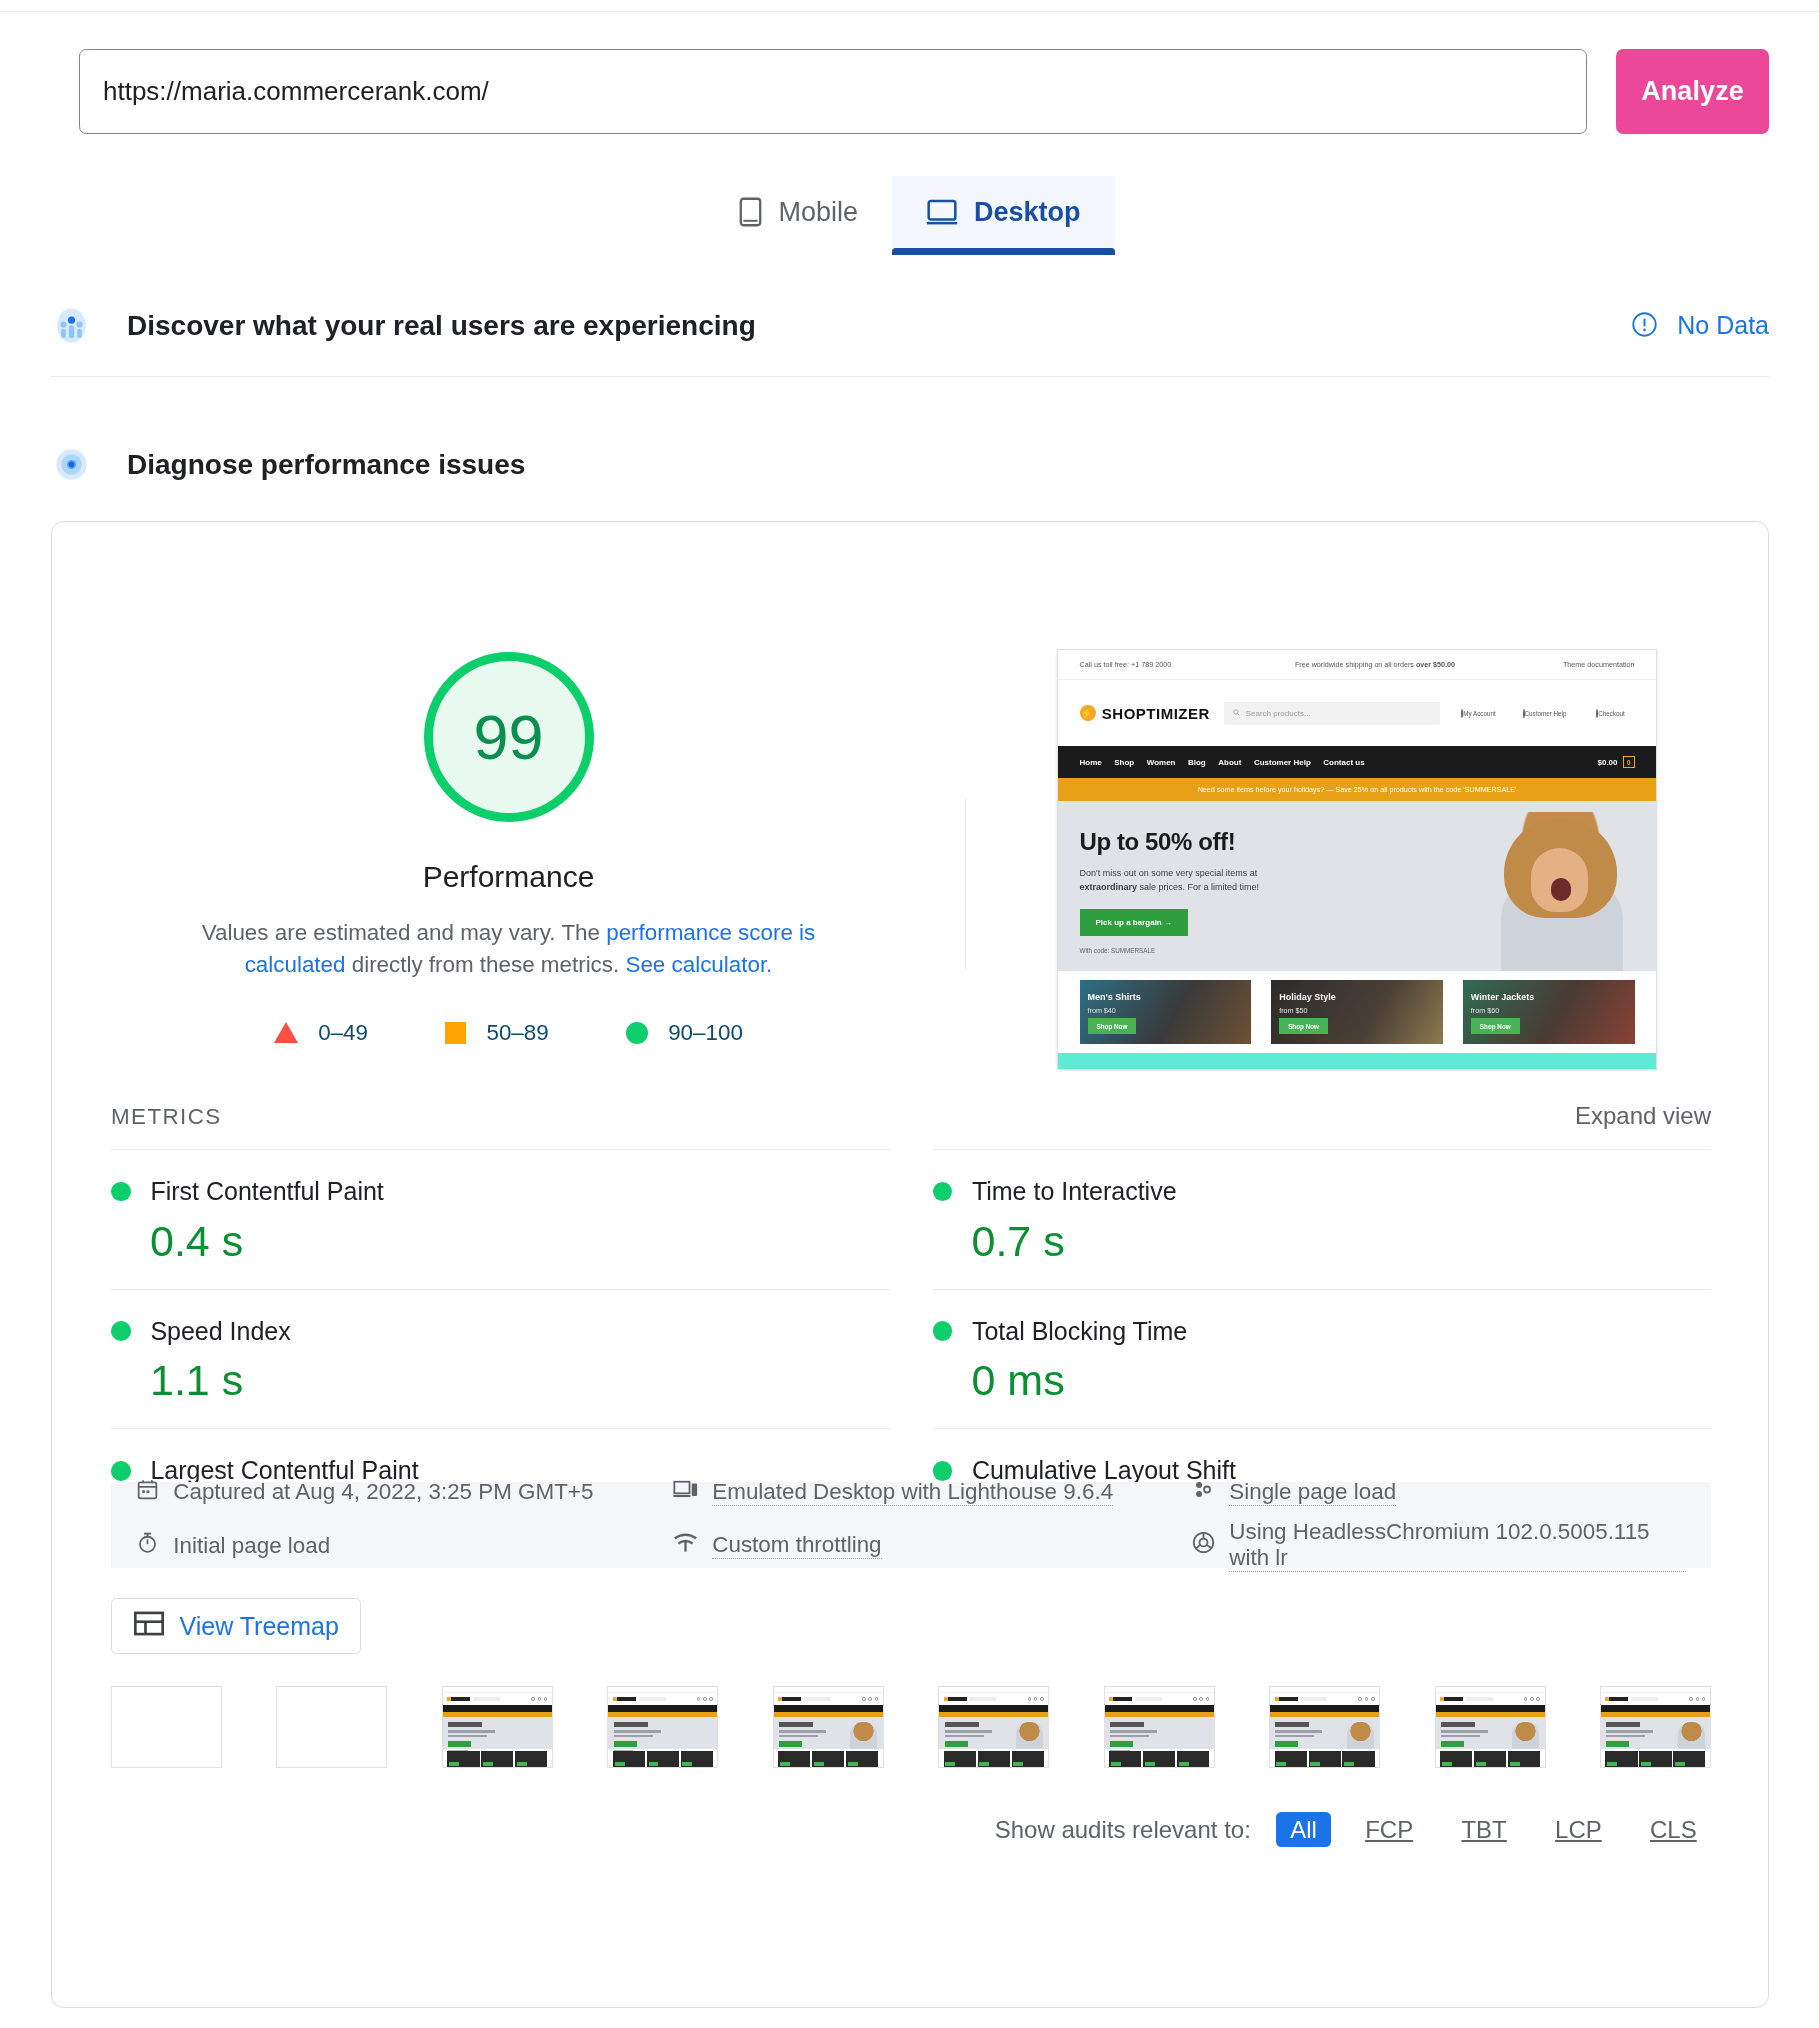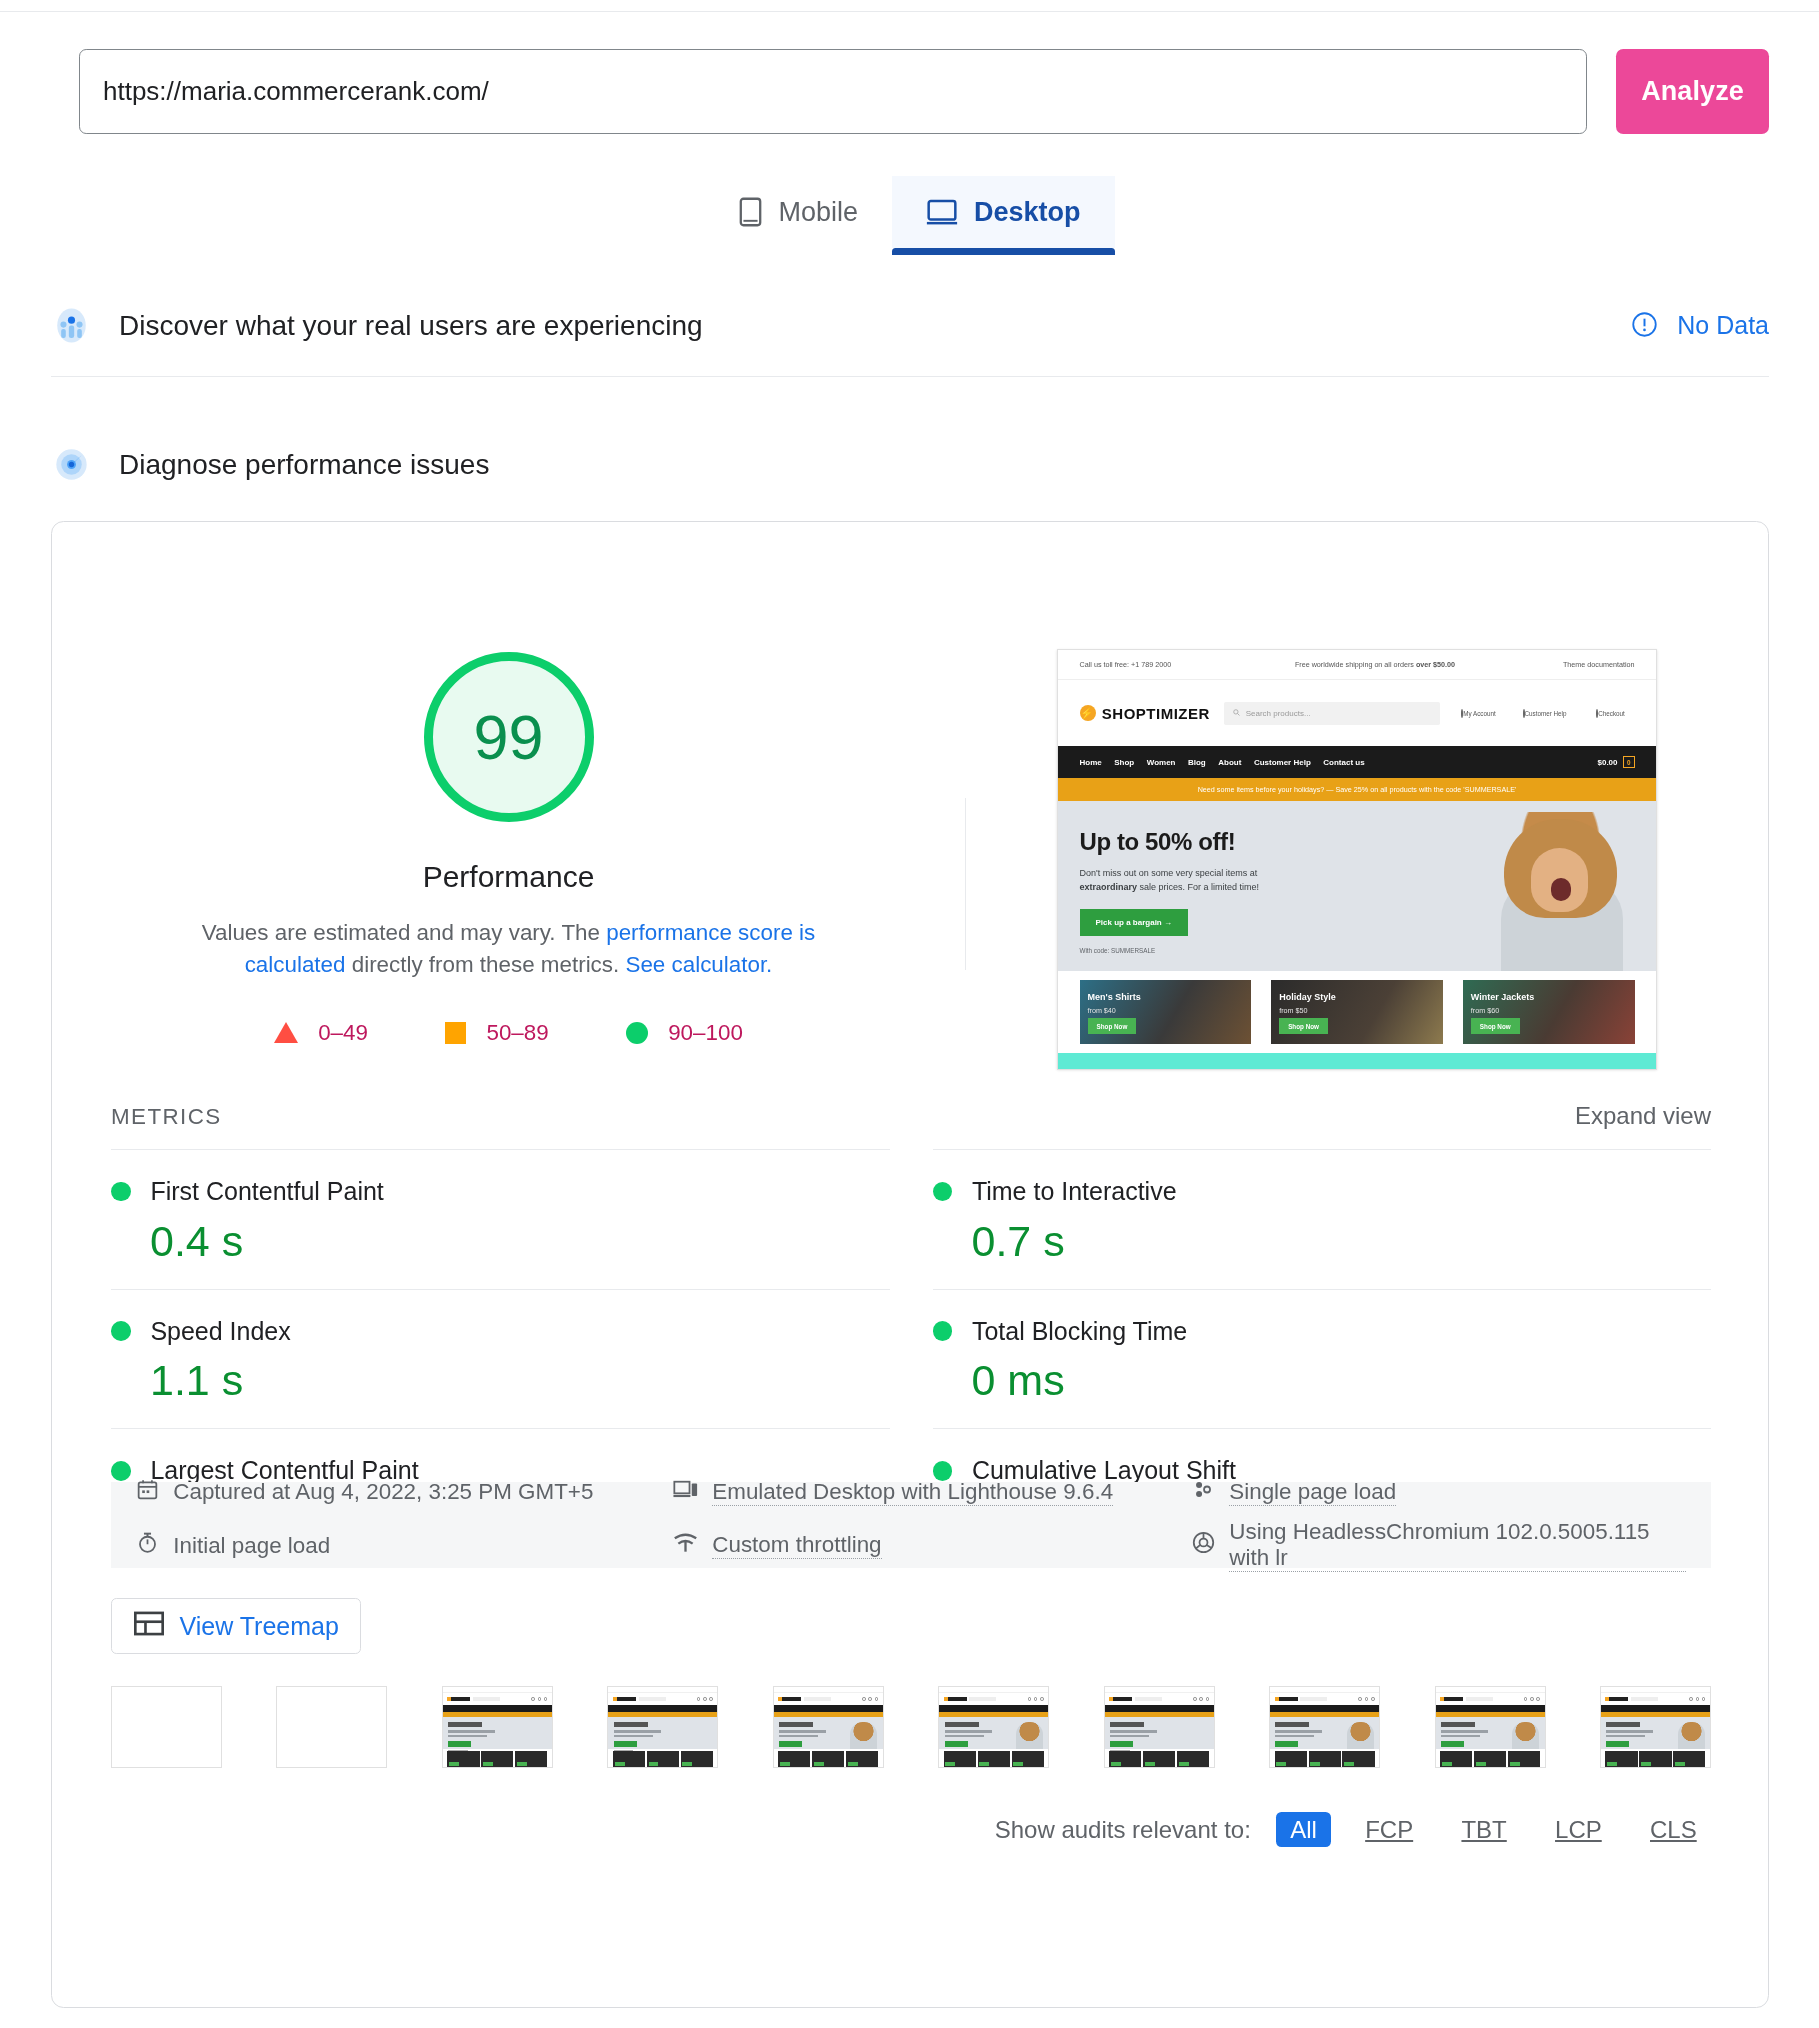--- a/index.html
+++ b/index.html
@@ -78,23 +78,23 @@
   
   .section-head {
     position: absolute; left: 51px; width: 1718px;
     display: flex; align-items: center;
   }
   .section-head .badge {
     width: 41px; height: 41px; flex: 0 0 41px;
     display: flex; align-items: center; justify-content: center;
   }
   .section-head .title {
-    margin-left: 27px;
+    margin-left: 35px;
     font-size: 28px;
-    font-weight: 400;
+    font-weight: 700;
     color: #202124;
     text-align: center;
   }
   .section-head .right {
     margin-left: auto; display: flex; align-items: center; gap: 19.7px;
   }
   .nodata-text { font-size: 25px; color: #1a73e8; cursor: pointer; }
 
   .hr {
     position: absolute; left: 51px; width: 1718px; height: 0.9px;
@@ -133,21 +133,21 @@
     margin-top: 38px; font-size: 30px; color: #202124;
   }
   .score-note {
     margin-top: 23px; width: 690px; text-align: center;
     font-size: 22.4px; color: #5f6368; line-height: 1.45;
   }
   .score-note a { color: #1a73e8; text-decoration: none; cursor: pointer; }
   .legend {
     margin-top: 38px; display: flex; align-items: center; gap: 77px;
   }
-  .legend-item { display: flex; align-items: center; gap: 20px; font-size: 22.4px; color: #be185d; justify-content: flex-end; }
+  .legend-item { display: flex; align-items: center; gap: 20px; font-size: 22.4px; color: #0c4a6e; justify-content: flex-end; }
   .sw-tri {
     width: 0; height: 0;
     border-left: 12.5px solid transparent; border-right: 12.5px solid transparent;
     border-bottom: 21.5px solid #ff4e42;
   }
   .sw-sq { width: 21.5px; height: 21.5px; background: #ffa400; }
   .sw-cir { width: 22.4px; height: 22.4px; border-radius: 50%; background: #0cce6b; }
 
   .vsep {
     position: absolute; left: 913px; top: 276px; width: 0.9px; height: 172px;

